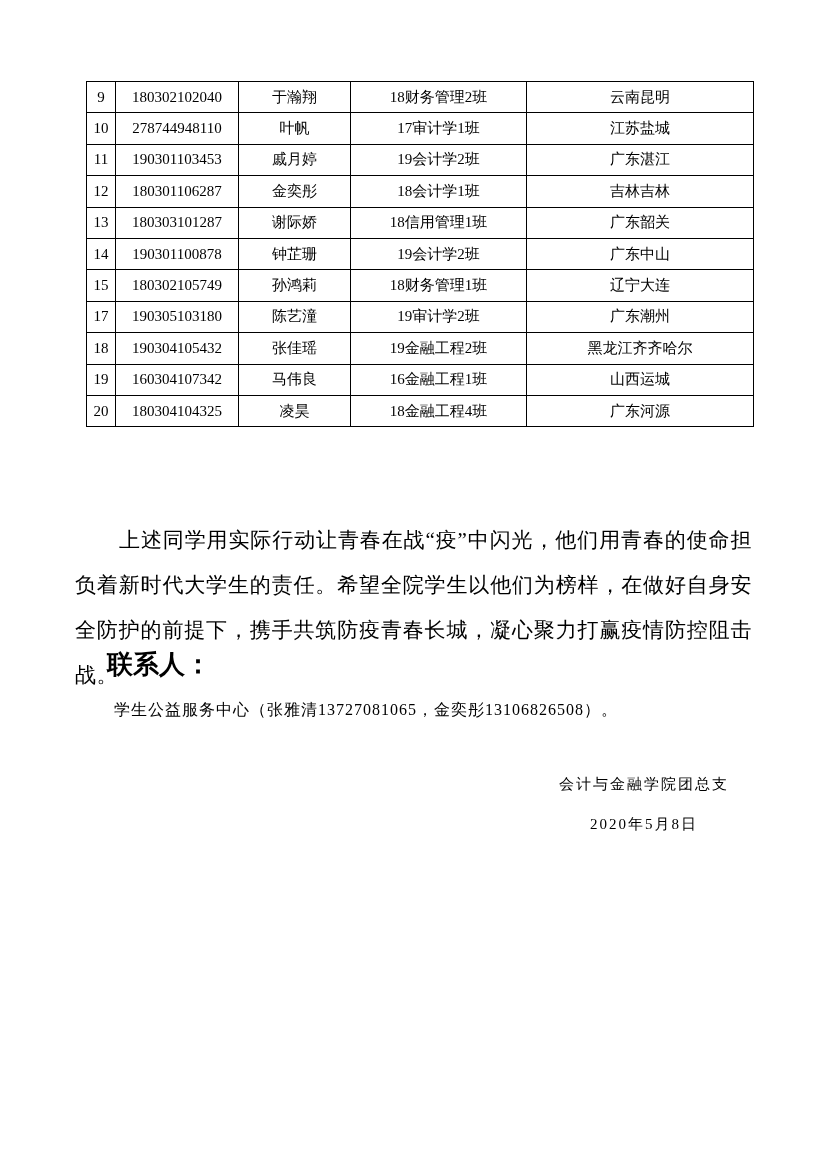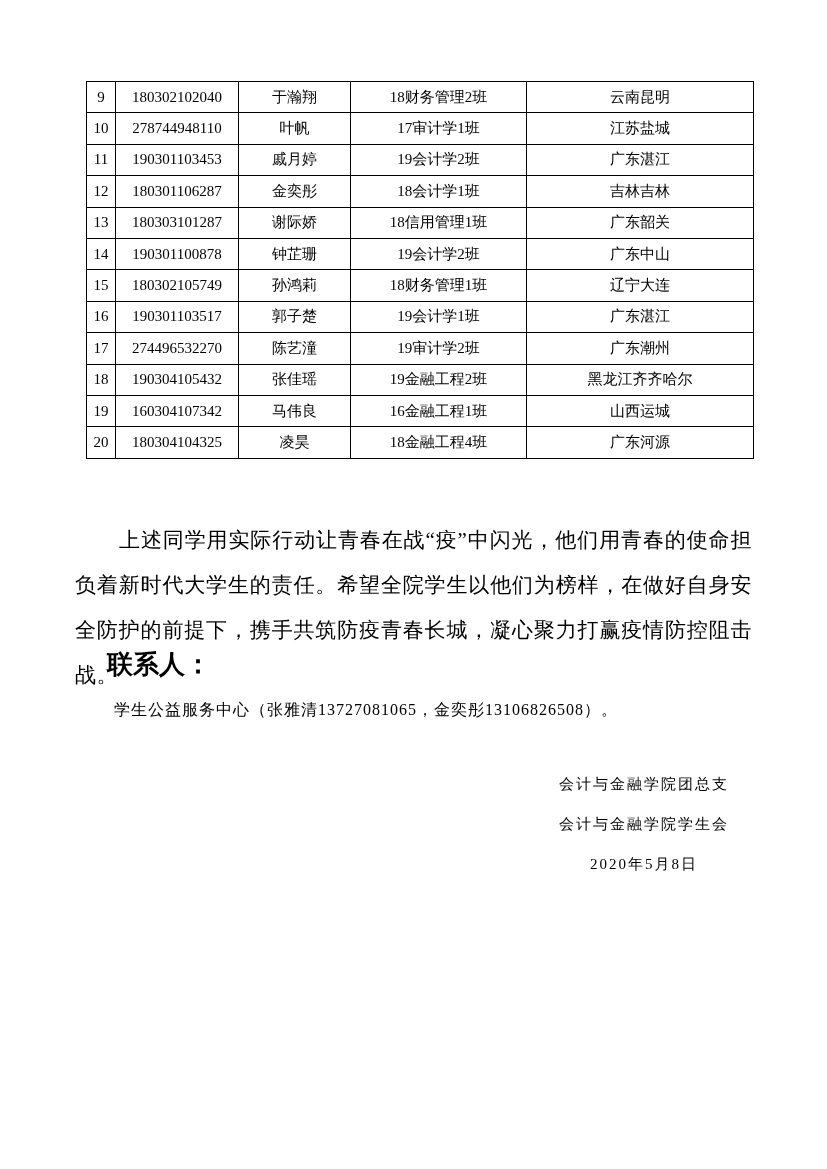--- a/index.html
+++ b/index.html
@@ -147,29 +147,22 @@
           <td>广东中山</td>
         </tr>
         <tr>
           <td>15</td>
           <td>180302105749</td>
           <td>孙鸿莉</td>
           <td>18财务管理1班</td>
           <td>辽宁大连</td>
         </tr>
         <tr>
-          <td>16</td>
-          <td>190301103517</td>
-          <td>郭子楚</td>
-          <td>19会计学1班</td>
-          <td>广东湛江</td>
-        </tr>
-        <tr>
           <td>17</td>
-          <td>274496532270</td>
+          <td>190305103180</td>
           <td>陈艺潼</td>
           <td>19审计学2班</td>
           <td>广东潮州</td>
         </tr>
         <tr>
           <td>18</td>
           <td>190304105432</td>
           <td>张佳瑶</td>
           <td>19金融工程2班</td>
           <td>黑龙江齐齐哈尔</td>
@@ -192,17 +185,16 @@
   </table>
 
   <p class="body-paragraph">上述同学用实际行动让青春在战“疫”中闪光，他们用青春的使命担负着新时代大学生的责任。希望全院学生以他们为榜样，在做好自身安全防护的前提下，携手共筑防疫青春长城，凝心聚力打赢疫情防控阻击战。</p>
 
   <div class="contact-label">联系人：</div>
 
   <div class="contact-line">学生公益服务中心（张雅清13727081065，金奕彤13106826508）。</div>
 
   <div class="signature-block">
     <div>会计与金融学院团总支</div>
-    <div>会计与金融学院学生会</div>
     <div>2020年5月8日</div>
   </div>
 
 </div>
 
 </body></html>

